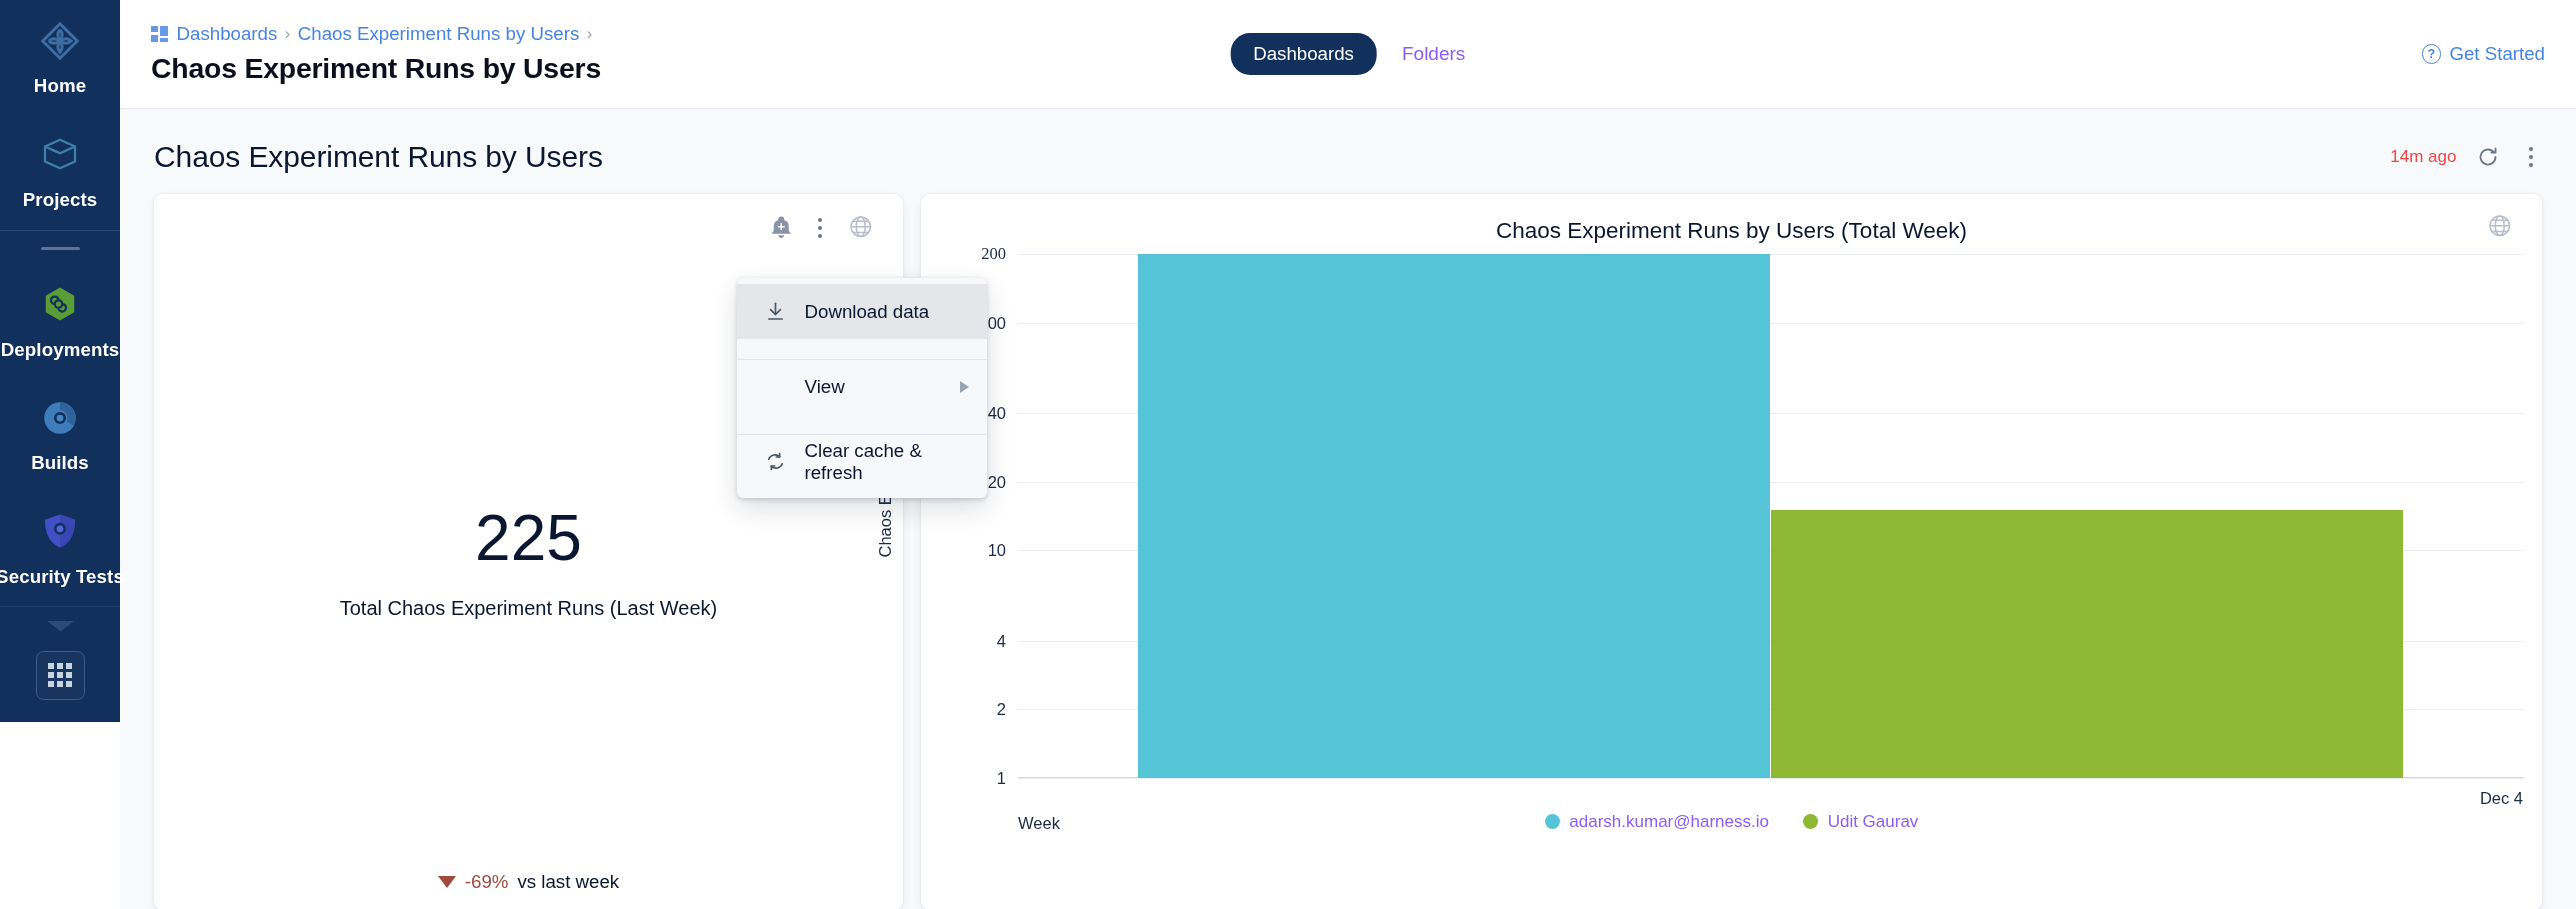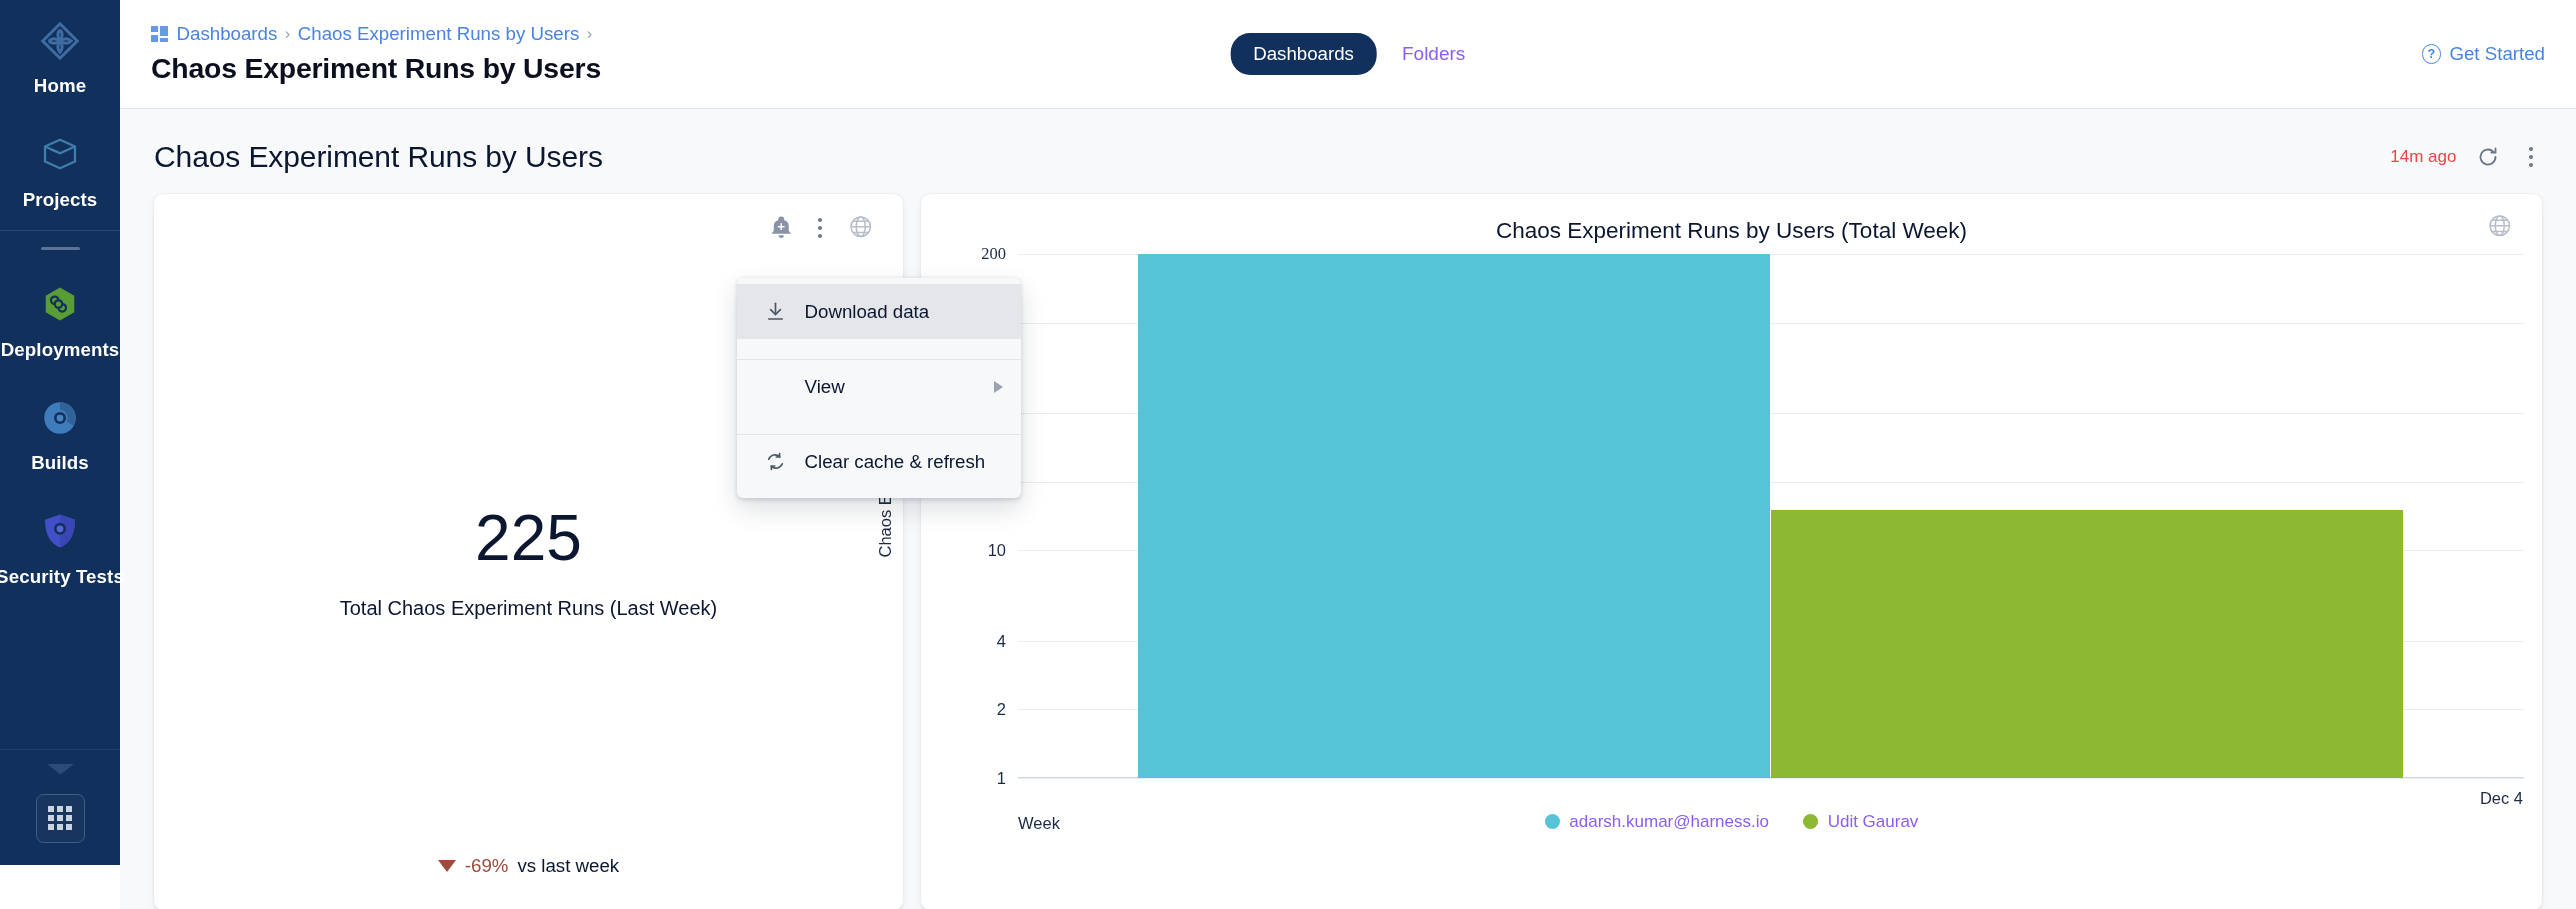--- a/index.html
+++ b/index.html
@@ -6,21 +6,21 @@
   html, body {
     width: 2576px; height: 910px;
     font-family: "Liberation Sans", sans-serif;
     background: #ffffff;
     overflow: hidden;
   }
   .app { position: relative; width: 2576px; height: 910px; display: flex; }
 
   
   .sidebar {
-    width: 120px; height: 865px;
+    width: 120px; height: 722px;
     background: #12305c;
     display: flex; flex-direction: column; align-items: center;
     flex: 0 0 120px;
     position: relative;
     z-index: 30;
   }
   .nav-item {
     width: 120px;
     padding: 19.5px 0 16.5px 0;
     display: flex; flex-direction: column; align-items: center; gap: 10.5px;
@@ -99,21 +99,21 @@
   .tile-kpi { flex: 0 0 749px; }
   .tile-chart { flex: 1 1 auto; }
 
   .tile-tools { position: absolute; top: 19.5px; right: 30px; display: flex; align-items: center; gap: 16.5px; }
   .bell { width: 22.5px; height: 25.5px; position: relative; cursor: pointer;}
   .globe-ic { cursor: pointer; }
 
   .kpi-body { height: 100%; display: flex; flex-direction: column; align-items: center; justify-content: center; padding-top: 22.5px;}
   .kpi-number { font-size: 64px; font-weight: 400; color: #0b1730; line-height: 1;}
   .kpi-caption { font-size: 20px; color: #0b1730; margin-top: 27px;}
-  .kpi-footer { position: absolute; left: 0; right: 0; bottom: 33px; display:flex; align-items:center; justify-content:center; gap: 9px; font-size: 18.7px;}
+  .kpi-footer { position: absolute; left: 0; right: 0; bottom: 17px; display:flex; align-items:center; justify-content:center; gap: 9px; font-size: 18.7px;}
   .tri-down { width: 0; height: 0; border-left: 9px solid transparent; border-right: 9px solid transparent; border-top: 12.7px solid #9e4a3c;}
   .delta { color: #9e4a3c; }
   .delta-rest { color: #0b1730; }
 
   
   .chart-title { text-align: center; font-size: 22.5px; color: #0b1730; padding-top: 24px;}
   .chart-area { position: relative; height: 591px; margin-top: 10.5px;}
   .ylabel-clip { position:absolute; left: -45px; top: 172px; width: 180px; height: 172px; overflow: hidden;}
   .ylabel-clip span {
     position:absolute; left: 0; top: 0; width: 180px;
@@ -127,21 +127,21 @@
   .bars { position:absolute; left: 0; right: 0; bottom: 0; top: 0; }
   .bar { position: absolute; bottom: 0; }
   .xtick { position: absolute; text-align: right; font-size: 16.5px; color: #1c2a44; }
   .xaxis-name { position:absolute; text-align:left; font-size: 16.5px; color: #1c2a44;}
   .legend { position: absolute; left: 0; right: 0; bottom: 13.5px; display:flex; align-items:center; justify-content:center; gap: 34px;}
   .legend-item { display: flex; align-items: center; gap: 9.7px; font-size: 17px; color: #8b5cf6; cursor: pointer; margin-top: 8px;}
   .legend-dot { width: 15px; height: 15px; border-radius: 50%; display:block;}
 
   
   .ctx-menu {
-    position: absolute; left: 737px; top: 278px; width: 284px;
+    position: absolute; left: 737px; top: 278px; width: 250px;
     background: #f7f8fa; border-radius: 6px;
     box-shadow: 0 1.5px 4.5px rgba(15,25,50,.16), 0 10.5px 25.5px rgba(15,25,50,.14);
     z-index: 60; overflow: hidden; padding: 6px 0 9px 0;
   }
   .ctx-item {
     display: flex; align-items: center; height: 55px; padding: 0 18px 0 25.5px;
     font-size: 18.7px; color: #0b1730; cursor: pointer; gap: 16.5px;
   }
   .ctx-item.active { background: #e4e6ea; }
   .ctx-sep { height: 0.7px; background: #e1e4e9; }

